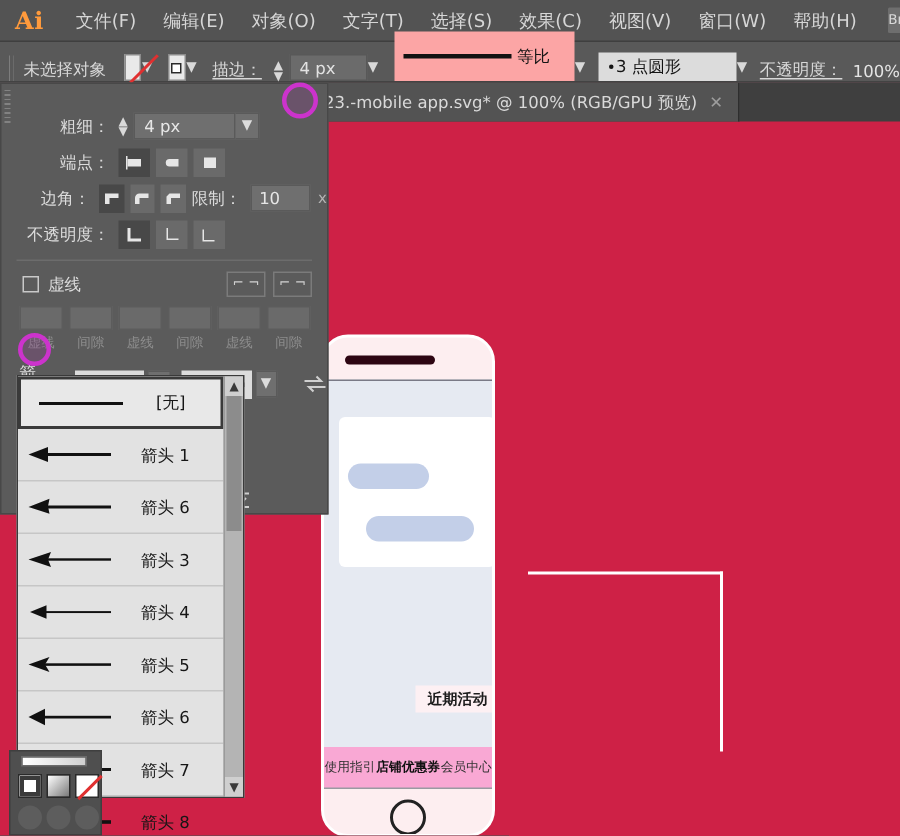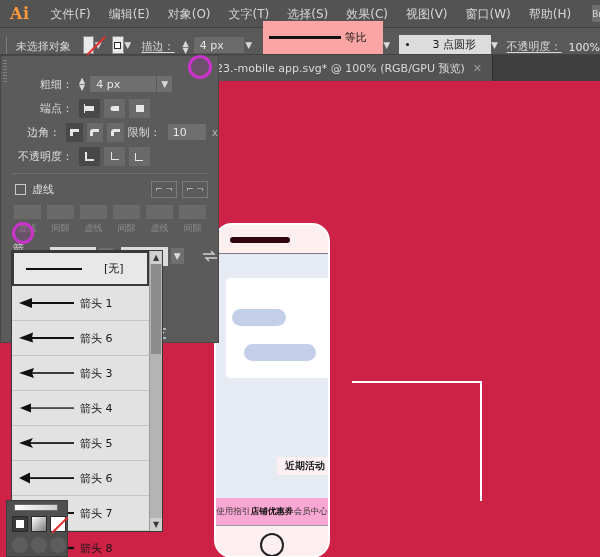--- a/index.html
+++ b/index.html
@@ -70,21 +70,21 @@
     border: 1px solid #585858; min-width: 52px;
   }
   .stroke-preview {
     height: 33px; background: #fca5a5; display: flex; align-items: center;
     padding: 0 6px; margin-left: 10px; min-width: 120px; gap: 4px;
   }
   .stroke-preview .sline { width: 72px; height: 3px; background: #111; }
   .stroke-preview .stxt { font-size: 11px; color: #141414; }
   .profile-box {
     height: 19px; background: #dcdcdc; display: flex; align-items: center;
-    padding: 0 7px; margin-left: 8px; gap: 24px; min-width: 92px;
+    padding: 0 7px; margin-left: 8px; gap: 2px; min-width: 92px;
   }
   .profile-box .pdot { width: 3px; height: 3px; border-radius: 50%; background: #141414; }
   .profile-box .ptxt { font-size: 11px; color: #141414; }
   .opac-val { color: #e4e4e4; font-size: 11px; margin-left: 7px; }
 
   
   .canvas {
     position: absolute; left: 0; top: 55px; width: 600px; height: 502px;
     background: #ce2146; overflow: hidden;
   }
@@ -195,21 +195,21 @@
   .arrow-dd {
     position: absolute; left: 11px; top: 250px; width: 152px; height: 282px;
     background: #e2e2e2; border: 1px solid #3a3a3a; display: flex;
   }
   .dd-list { flex: 1; }
   .dd-item {
     height: 35px; display: flex; align-items: center; gap: 4px;
     border-bottom: 1px solid #c6c6c6; padding-left: 6px; cursor: pointer;
   }
   .dd-item.sel { border: 2px solid #3a3a3a; background: #e8e8e8; height: 35px; }
-  .dd-item .lbl { font-size: 11px; color: #161616; margin-left: 0; white-space: nowrap; }
+  .dd-item .lbl { font-size: 11px; color: #161616; margin-left: 14px; white-space: nowrap; }
   .dd-item .none-line { width: 56px; height: 2px; background: #111; margin-left: 6px; }
   .dd-scroll { width: 13px; background: #b4b4b4; border-left: 1px solid #9a9a9a;
     display: flex; flex-direction: column; justify-content: space-between; }
   .dd-scroll .arr { height: 13px; background: #cfcfcf; color: #3a3a3a; font-size: 8px;
     display: flex; align-items: center; justify-content: center; }
   .dd-scroll .thumb { flex: 0 0 90px; background: #8c8c8c; margin: 0 1px; }
   .dd-scroll .track { flex: 1; }
 
   
   .tool-bottom { position: absolute; left: 6px; top: 500px; width: 62px; height: 57px;

